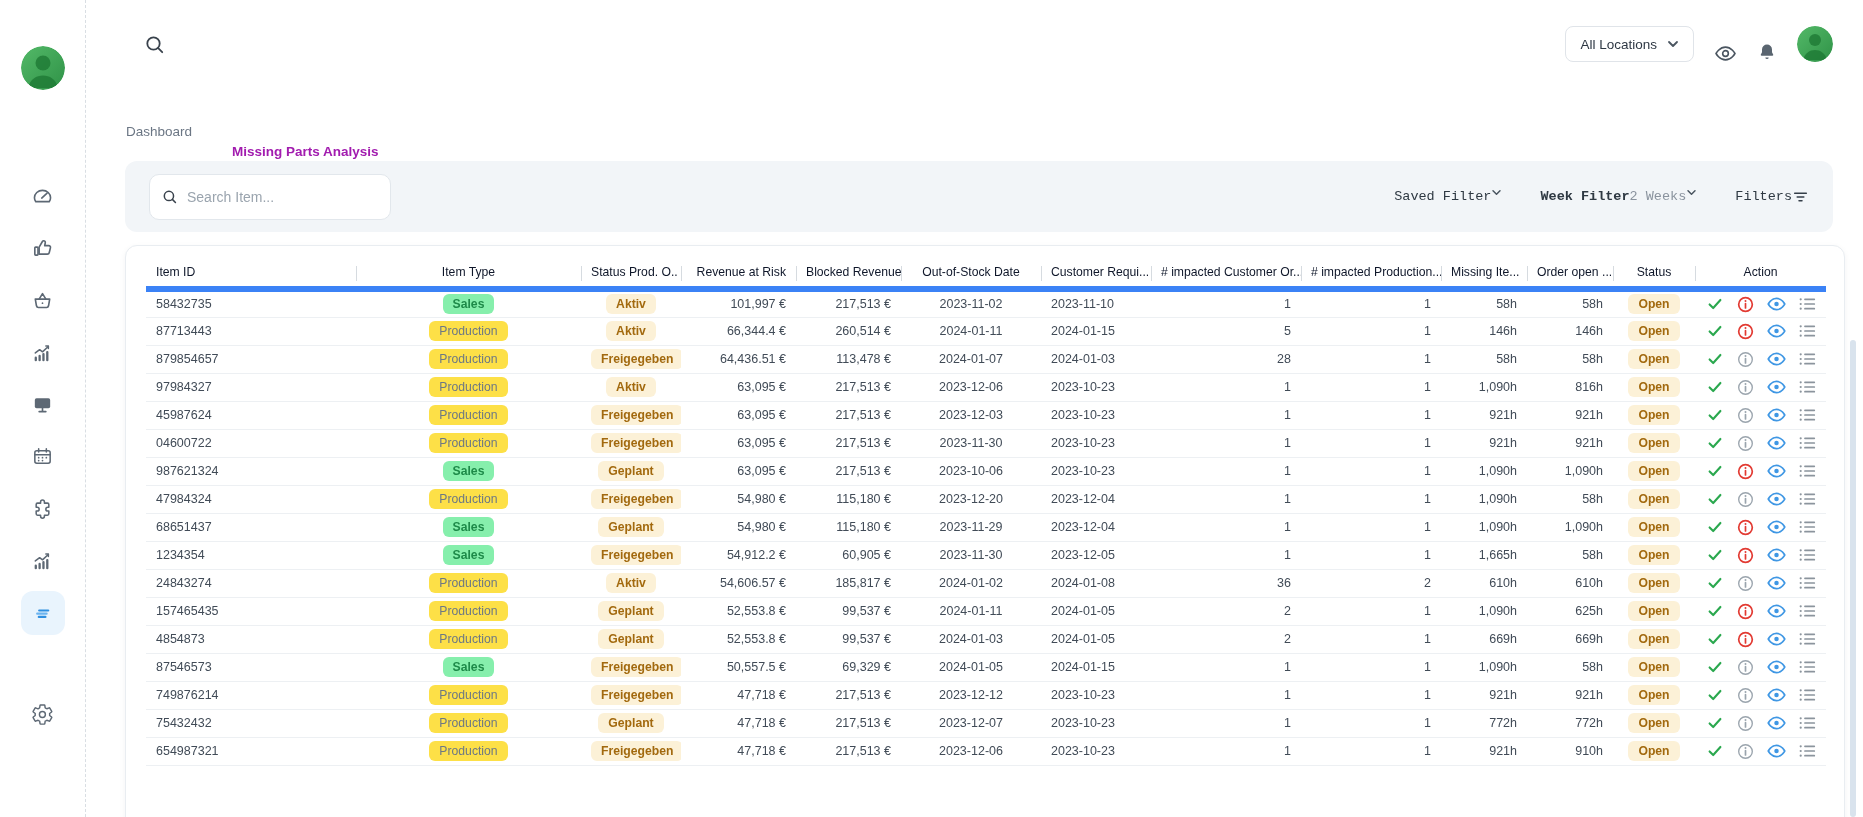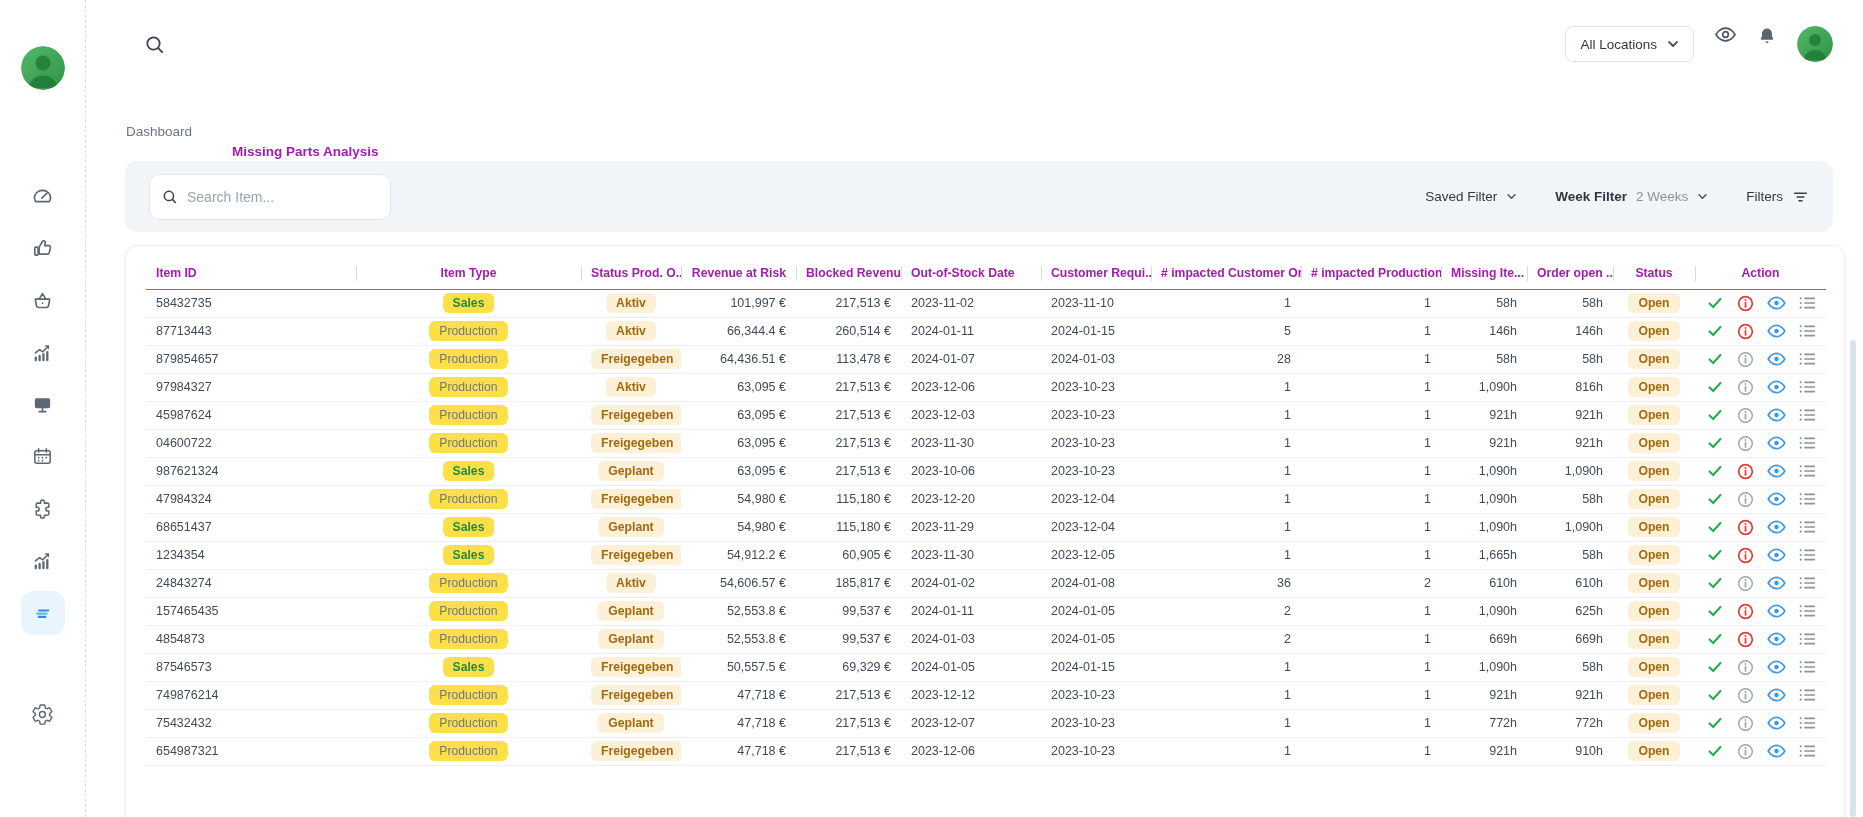--- a/index.html
+++ b/index.html
@@ -15,69 +15,69 @@
   .nav-ic { width:24px; height:24px; display:flex; align-items:center; justify-content:center; cursor:pointer; }
   .nav-active { margin-top:19px; width:44px; height:44px; border-radius:12px; background:#e9f4fd;
     display:flex; align-items:center; justify-content:center; cursor:pointer; }
   .nav-gear { margin-top:67px; }
 
   
   .main { position:absolute; left:86px; top:0; right:0; height:817px; }
 
   .gsearch { position:absolute; left:58px; top:34px; width:22px; height:22px; cursor:pointer; }
 
-  .topbar-right { position:absolute; top:26px; right:30px; height:36px; display:flex; align-items:flex-start; gap:20px; }
+  .topbar-right { position:absolute; top:26px; right:30px; height:36px; display:flex; align-items:flex-end; gap:20px; }
   .loc-btn { height:36px; border:1px solid #e0e4e9; border-radius:8px; background:#fff;
     display:flex; align-items:center; gap:10px; padding:0 14px; font-size:13.5px; color:#2e3844; cursor:pointer; }
   .tb-ic { display:flex; align-items:center; justify-content:center; cursor:pointer; }
   .avatar-sm { width:36px; height:36px; border-radius:50%; overflow:hidden; cursor:pointer; }
 
   .tabs { position:absolute; left:40px; top:122px; display:flex; gap:40px; font-size:13.5px; }
   .tab { line-height:20px; padding-bottom:16px; color:#6b7684; cursor:pointer; border-bottom:3px solid transparent; }
   .tab.active { color:#a21caf; font-weight:700; border-bottom-color:#3d9be9;margin-top:20px; }
 
   
   .filterbar { position:absolute; left:39px; top:161px; width:1708px; height:71px; background:#f2f5f8;
     border-radius:12px; display:flex; align-items:center; padding:0 24px; }
   .search-box { width:242px; height:46px; background:#fff; border:1px solid #e2e7ec; border-radius:10px;
     display:flex; align-items:center; padding:1px 12px; gap:9px; }
   .search-box input { border:none; outline:none; width:170px; font-size:14px; color:#4a545f;
     font-family:"Liberation Sans", sans-serif; background:transparent; }
   .search-box input::placeholder { color:#9aa4ae; }
   .fb-right { margin-left:auto; display:flex; align-items:center; font-size:13.5px; color:#2e3842; }
-  .fb-item { display:flex; align-items:center; gap:9px; cursor:pointer; }
+  .fb-item { display:flex; align-items:flex-start; cursor:pointer;font-family:Liberation Mono, monospace; }
   .fb-gap { width:38px; }
   .muted { color:#8a939e; }
 
   
   .card { position:absolute; left:39px; top:245px; width:1720px; height:590px; background:#fff;
     border:1px solid #e9edf1; border-radius:12px; box-shadow:0 2px 6px rgba(25,39,52,.05); padding:0 20px; }
   .card-head { display:flex; justify-content:space-between; align-items:flex-end; padding-top:14px; }
   .card-title { font-size:17.5px; font-weight:700; color:#26303c; padding-bottom:12px; }
   .card-tabs { display:flex; align-items:flex-end; gap:36px; font-size:13.5px; }
   .ctab { line-height:20px; padding-bottom:14px; color:#5d6874; cursor:pointer; border-bottom:3px solid transparent; }
   .ctab.active { color:#27313d; font-weight:600; border-bottom-color:#3d9be9; }
   .help-badge { width:26px; height:26px; border-radius:50%; background:#68737f; color:#fff; font-size:14px;
     font-weight:700; display:flex; align-items:center; justify-content:center; margin-left:30px; margin-bottom:8px; cursor:pointer; }
 
   
   table { width:1680px; margin-top:12px; border-collapse:collapse; table-layout:fixed; }
-  th { height:31px; font-size:12.2px; font-weight:700; color:#a21caf; text-align:left; padding:0 10px;
-    border-bottom:1px solid #3b82f6; position:relative; white-space:nowrap; overflow:hidden; cursor:pointer; }
+  th { height:31px; font-size:12.2px; font-weight:400; color:#0f172a; text-align:left; padding:0 10px;
+    border-bottom:6px solid #3b82f6; position:relative; white-space:nowrap; overflow:hidden; cursor:pointer; }
   th + th::before { content:""; position:absolute; left:0; top:8px; width:1px; height:15px; background:#d6dbe0; }
   td { height:28px; font-size:12.5px; color:#414b57; padding:0 10px; border-bottom:1px solid #edf0f3;
     white-space:nowrap; overflow:hidden; }
   .c1{width:210px;} .c2{width:225px; text-align:center;} .c3{width:100px; text-align:center;}
   .c4{width:115px; text-align:right;} .c5{width:105px; text-align:right;}
-  .c6{width:140px;} .c7{width:110px;}
+  .c6{width:140px;text-align:center;} .c7{width:110px;}
   .c8{width:150px;} td.c8{text-align:right;} .c9{width:140px;} td.c9{text-align:right;}
   .c10{width:86px;} td.c10{text-align:right;} .c11{width:86px;} td.c11{text-align:right;}
   .c12{width:82px; text-align:center;} .c13{width:131px; text-align:center;}
   .badge { display:inline-block; padding:3px 10px; border-radius:6px; font-size:12.2px; line-height:14px; }
-  .badge-green { background:#fde047; color:#1e8a49; font-weight:600; }
+  .badge-green { background:#86efac; color:#1e8a49; font-weight:600; }
   .badge-gray  { background:#fde047; color:#6d7884; }
   .badge-amber { background:#fcf1d7; color:#a2690e; font-weight:600; }
   .actions { display:flex; align-items:center; justify-content:center; gap:13px; }
   .actions span { display:flex; align-items:center; cursor:pointer; }
 
   .scroll-thumb { position:absolute; left:1850px; top:340px; width:6px; height:477px;
     border-radius:3px; background:#d9e3ed; cursor:pointer; }
 </style>
 </head>
 <body>

